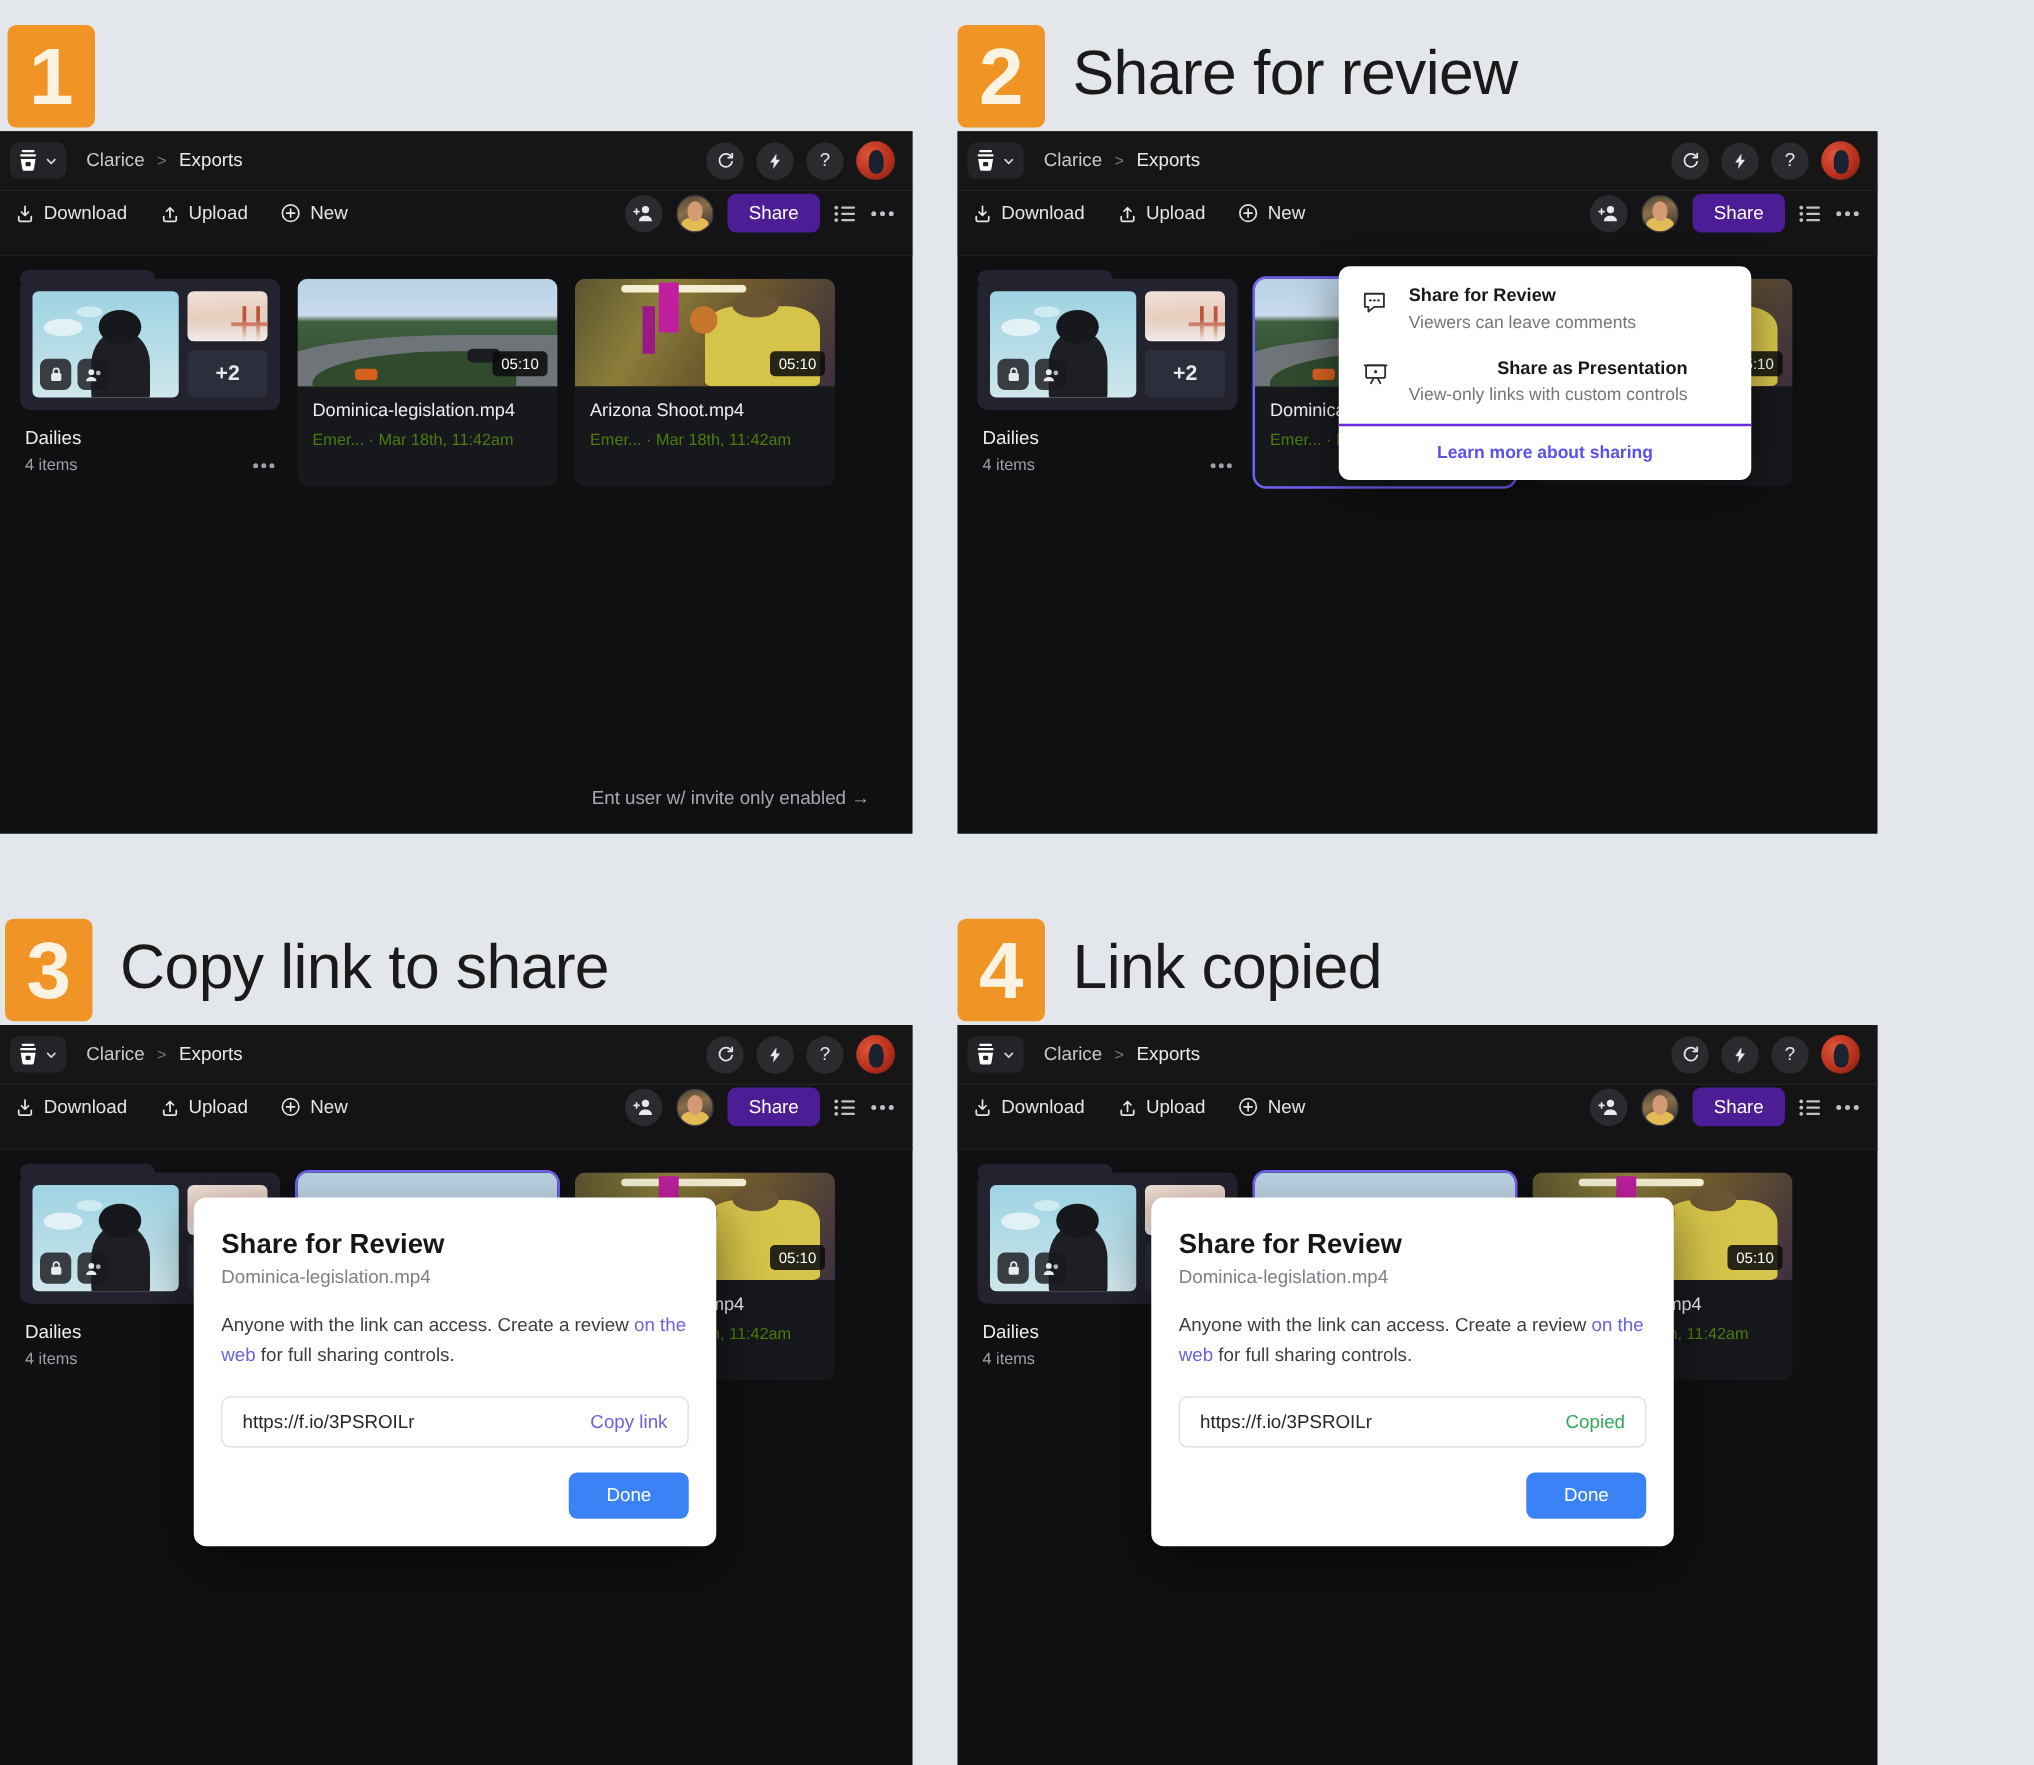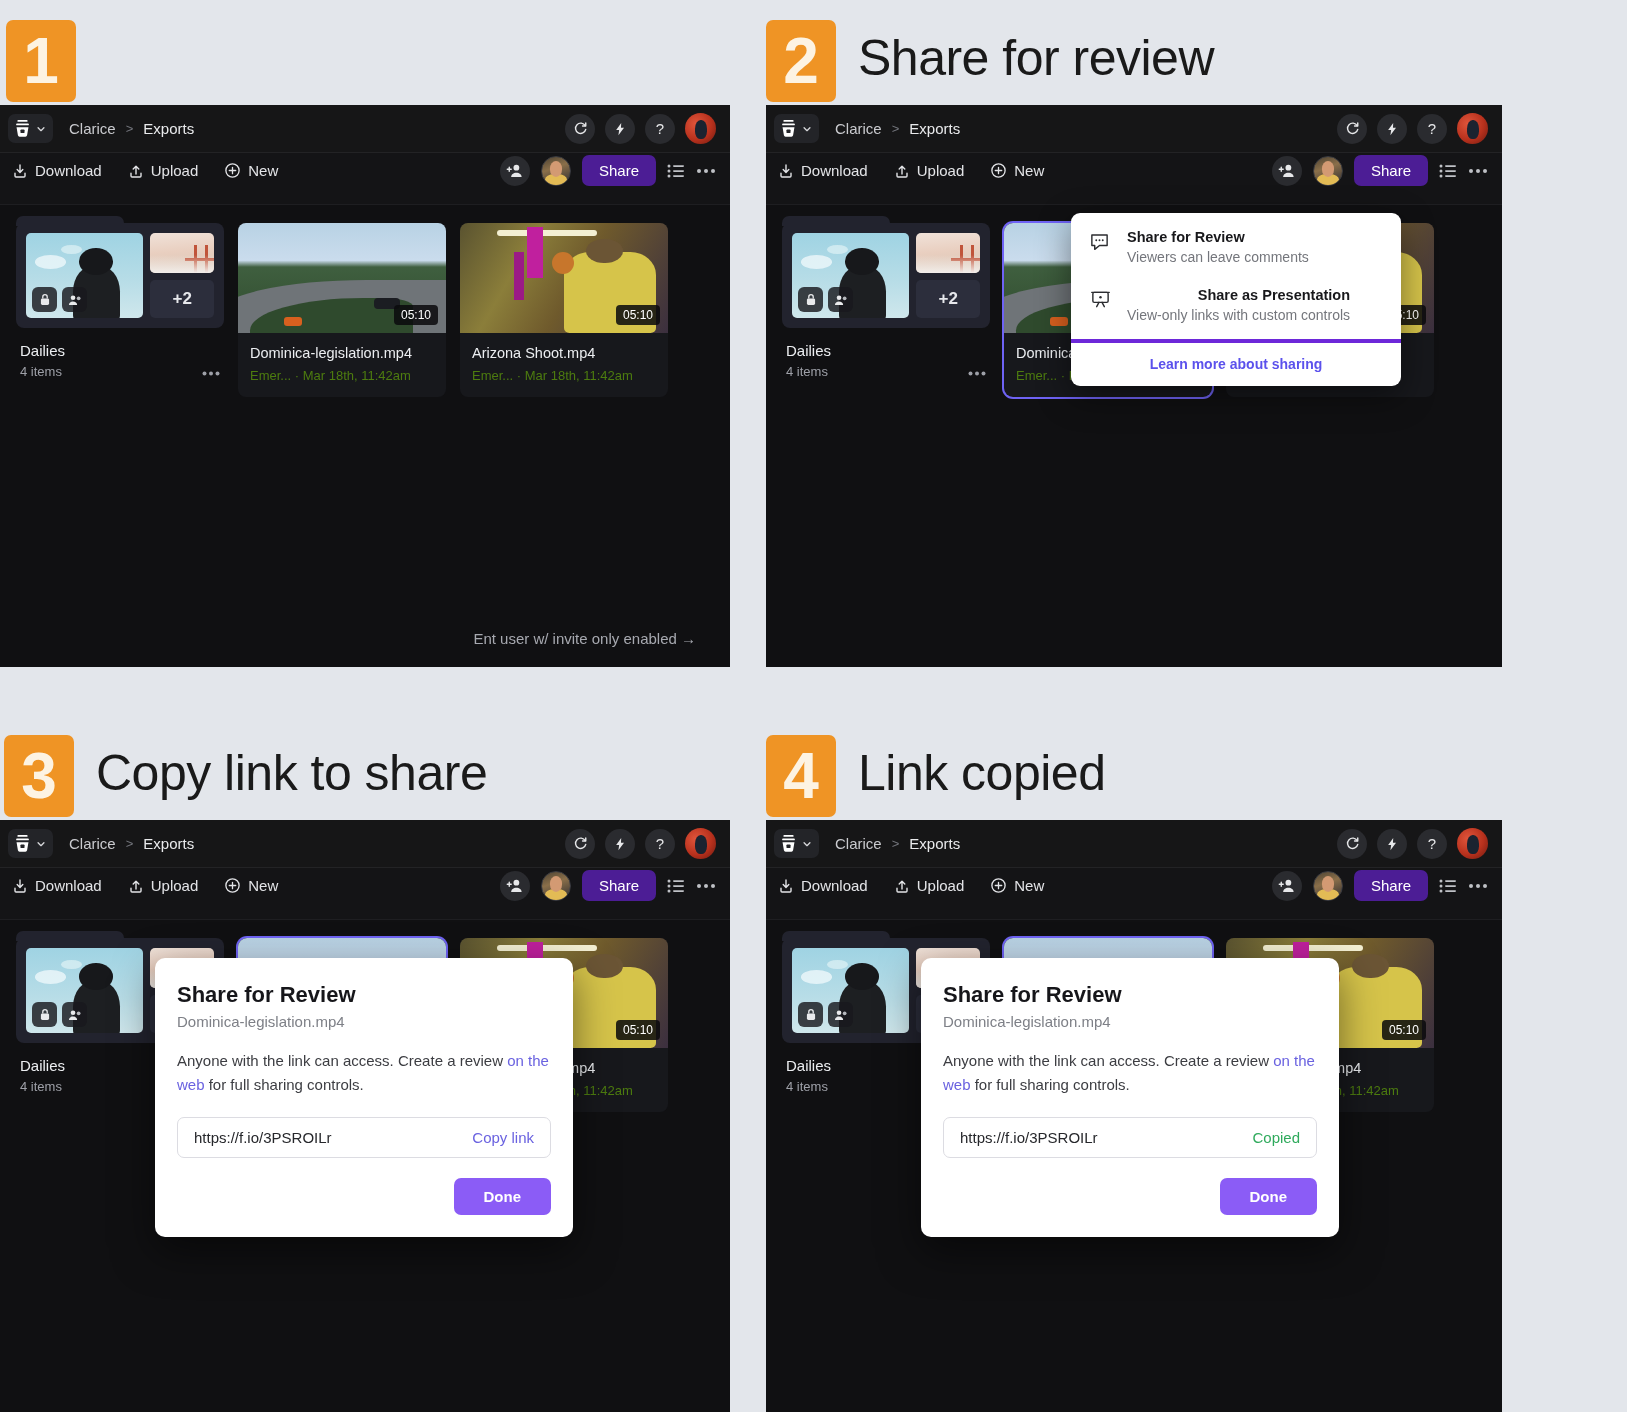--- a/index.html
+++ b/index.html
@@ -215,21 +215,21 @@
     display: flex; align-items: center; justify-content: center;
     color: #e7e8ec; font-size: 17px; font-weight: 600;
   }
   .folder-meta { padding: 14px 4px 10px 4px; position: relative; }
   .folder-name { color:#eceef1; font-size:15px; margin-bottom:5px; }
   .folder-sub { color:#9ea0a8; font-size:13px; }
   .folder-dots { position:absolute; right:4px; bottom:10px; color:#9ea0a8; letter-spacing:1.5px; font-size:15px;}
 
   
   .file-card { background:#17181c; border-radius:8px; overflow:hidden; width:208px; }
-  .file-thumb { height:110px; position:relative; overflow:hidden; }
+  .file-thumb { height:86px; position:relative; overflow:hidden; }
   .thumb-race {
     background: linear-gradient(180deg,#b8d2e4 0%, #cadced 34%, #3f5f3f 40%, #2f4a2d 100%);
   }
   .thumb-race .road {
     position:absolute; left:-10%; bottom:-4%; width:120%; height:52%;
     background: #6f7478;
     border-radius: 60% 10% 0 0;
   }
   .thumb-race .road2 {
     position:absolute; left:6%; bottom:-10%; width:78%; height:42%;
@@ -301,21 +301,21 @@
     box-shadow: 0 10px 34px rgba(0,0,0,.45);
     overflow: hidden;
     z-index: 30;
   }
   .sm-item { display: flex; gap: 16px; padding: 16px 18px 10px 18px; align-items: flex-start; }
   .sm-item:nth-child(2) { padding-top: 12px; padding-bottom: 16px; text-align: right; }
   .sm-icon { width: 22px; flex:0 0 22px; color:#2c2d31; margin-top: 2px; }
   .sm-title { font-size: 14.5px; font-weight: 700; color:#18181b; margin-bottom:4px; }
   .sm-sub { font-size: 14px; color:#74767c; }
   .sm-foot {
-    border-top: 4px solid #6d28d9;
+    border-top: 2px solid #6d28d9;
     text-align: center; padding: 12px 0 13px;
   }
   .sm-link { color:#5b51ec; font-size:14px; font-weight:700; text-decoration:none; }
 
   
   .share-dialog {
     position: absolute;
     width: 418px;
     background:#fff;
     border-radius: 10px;
@@ -332,23 +332,23 @@
   .sd-urlrow {
     display:flex; align-items:center; justify-content:space-between;
     border:1px solid #dcdce2; border-radius:7px;
     padding: 11px 16px; margin-bottom: 20px;
   }
   .sd-url { font-size:15px; color:#26272b; }
   .sd-copy { font-size:15px; color:#6a62e0;margin-left:16px; }
   .sd-copied { font-size:15px; color:#2faa5c; }
   .sd-actions { display:flex; justify-content:flex-end; }
   .sd-done {
-    background:#8b5cf6; color:#fff; border:none;
+    background:#3b82f6; color:#fff; border:none;
     font-family:inherit; font-size:15px;
-    padding: 10px 30px; border-radius:7px;font-weight:bold;
+    padding: 10px 30px; border-radius:7px;
   }
 </style>
 </head>
 <body>
 
 <div class="sheet">
 
   <div class="panel" id="panel-1">
     <div class="panel-head">
       <div class="num-badge">1</div>

